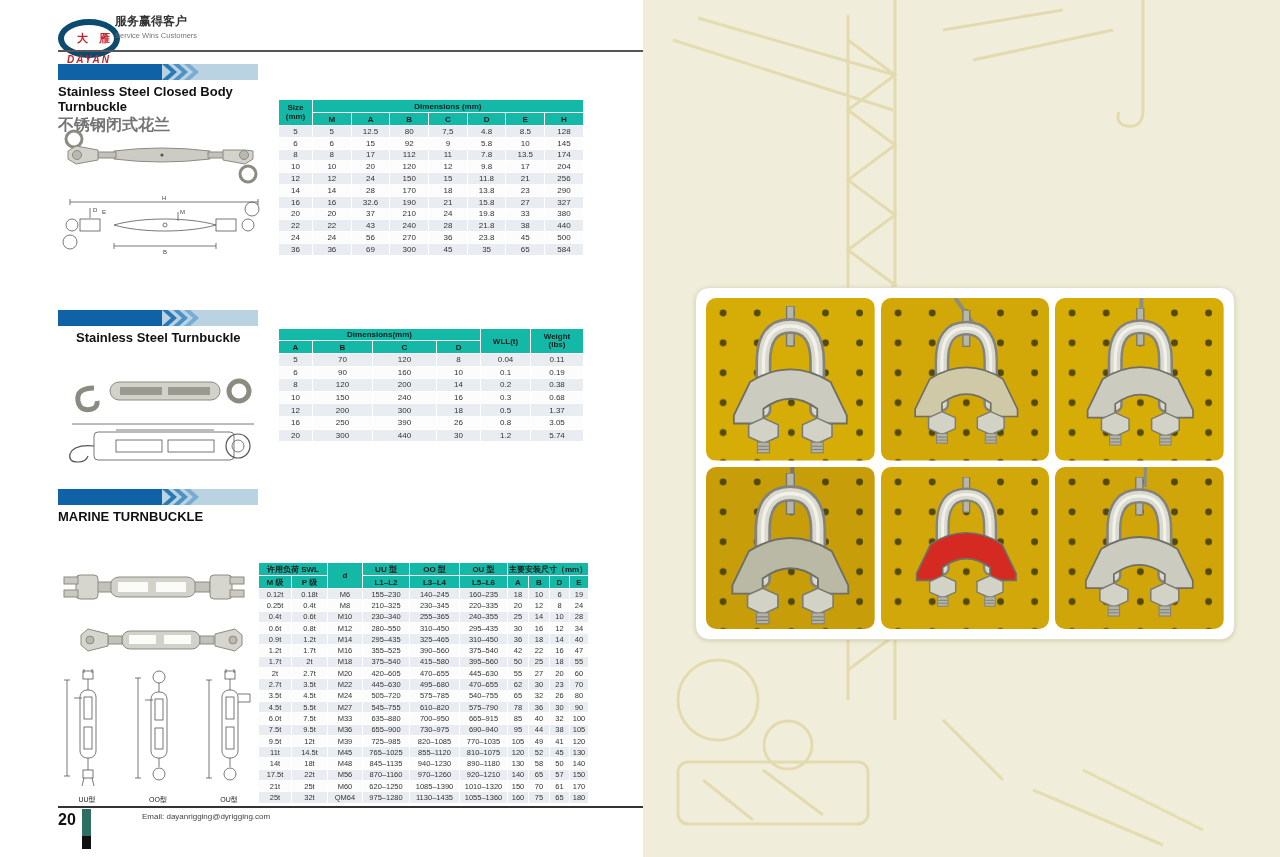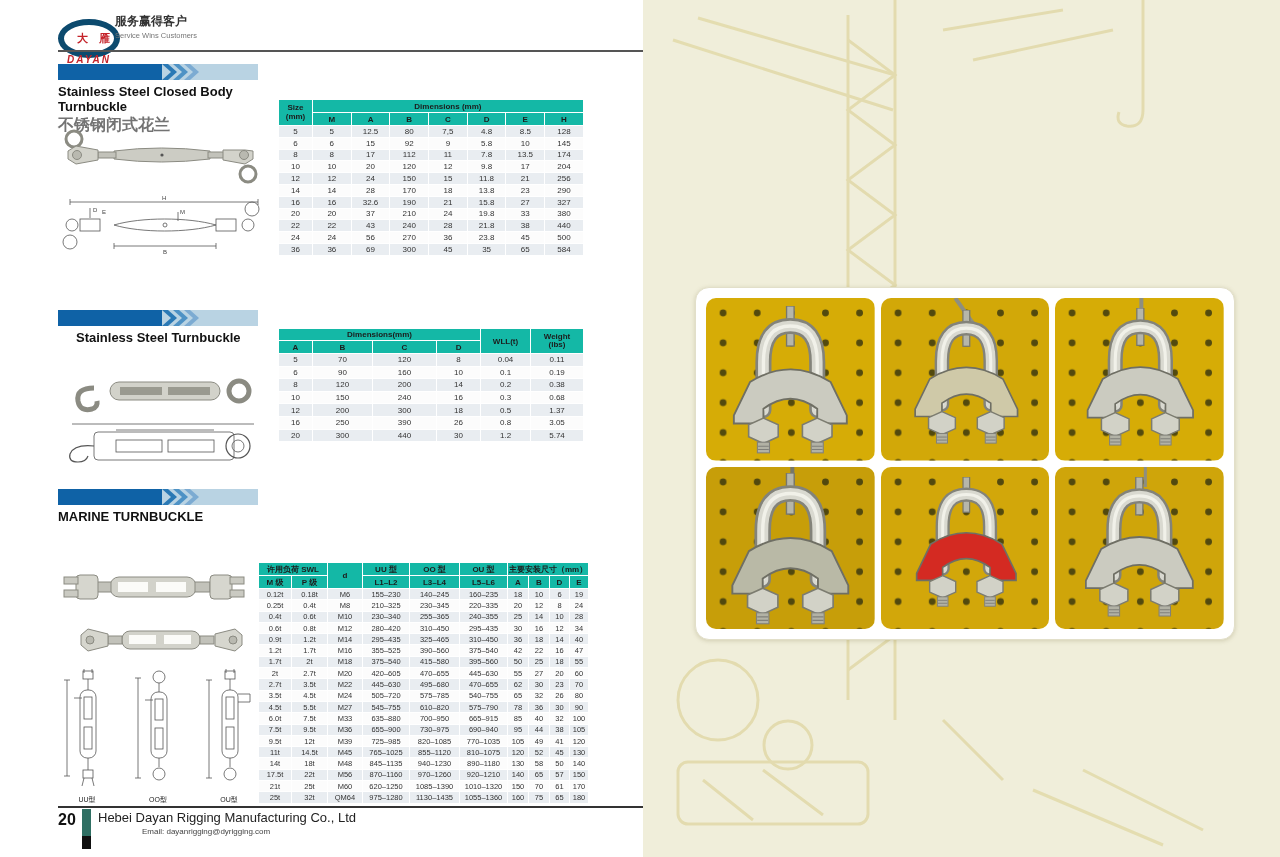--- a/index.html
+++ b/index.html
@@ -550,21 +550,21 @@
           <td>240–355</td>
           <td>25</td>
           <td>14</td>
           <td>10</td>
           <td>28</td>
         </tr>
         <tr>
           <td>0.6t</td>
           <td>0.8t</td>
           <td>M12</td>
-          <td>280–420</td>
+          <td>280–550</td>
           <td>310–450</td>
           <td>295–435</td>
           <td>30</td>
           <td>16</td>
           <td>12</td>
           <td>34</td>
         </tr>
         <tr>
           <td>0.9t</td>
           <td>1.2t</td>
@@ -746,21 +746,20 @@
           <td>180</td>
         </tr>
       </tbody>
   </table>
 
   <div class="abs footer-rule" style="left:58px;top:806px;width:585px;"></div>
   <div class="abs page-num" style="left:58px;top:811px;">20</div>
   <div class="abs teal-bar" style="left:82px;top:809px;"></div>
   <div class="abs black-bar" style="left:82px;top:836px;"></div>
   <div class="abs" style="left:98px;top:810px;width:500px;">
-    <div class="company">Hebei Dayan Rigging Manufacturing Co., Ltd</div>
     <div class="contact">Email: dayanrigging@dyrigging.com</div>
   </div>
 </div>
 
 <div class="right-page">
 
   <svg class="abs" style="left:0;top:0;" width="637" height="857" viewBox="0 0 637 857">
     <g stroke="#e2daab" stroke-width="3" fill="none" opacity="0.9">
       <path d="M205,15 V700 M252,0 V720"></path>
       <path d="M205,40 L252,75 L205,110 L252,145 L205,180 L252,215 L205,250 L252,285 L205,320 L252,355 L205,390 L252,425 L205,460 L252,495 L205,530 L252,565 L205,600 L252,635 L205,670"></path>

